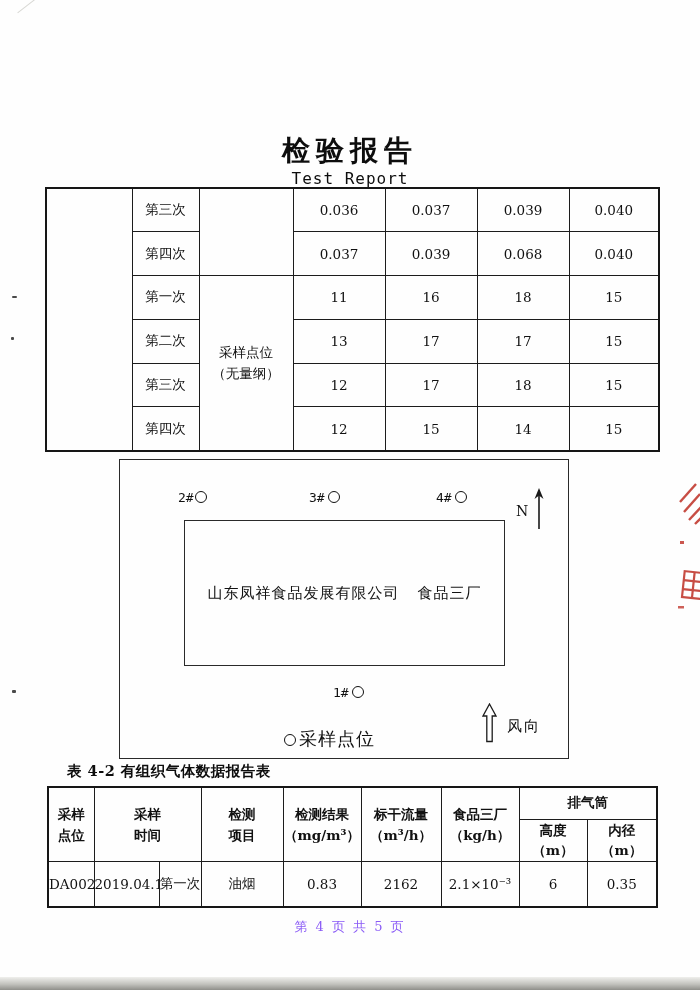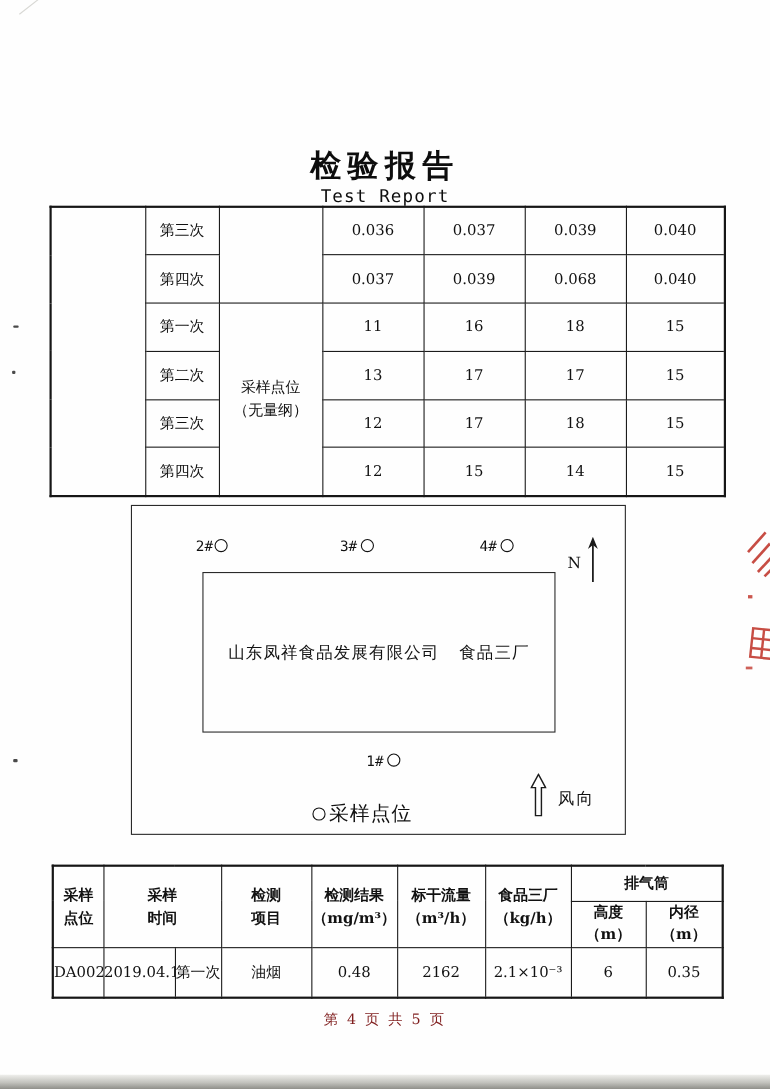--- a/index.html
+++ b/index.html
@@ -60,21 +60,21 @@
   }
   .north { position:absolute; left:396px; top:28px; font-size:14px; }
   .north svg { vertical-align:-14px; margin-left:3px; }
   .legend { position:absolute; left:164px; top:267px; font-size:18px; letter-spacing:1px; }
   .legend .circle { margin:0 3px 0 0; }
   .wind { position:absolute; left:362px; top:243px; font-size:15px; letter-spacing:2px; }
   .wind svg { vertical-align:-12px; margin-right:10px; }
   
   .footer {
     position:absolute; top:918px; left:0; width:100%; text-align:center;
-    font-size:13px; letter-spacing:2px; color:#7f1d1d;
+    font-size:13px; letter-spacing:2px; color:#8b5cf6;
   }
   .seal { position:absolute; right:0; top:480px; width:26px; height:132px; }
   .speck { position:absolute; background:#4a4a4a; border-radius:1px; }
   .speck1 { left:12px; top:296px; width:5px; height:2px; }
   .speck2 { left:11px; top:337px; width:3px; height:3px; }
   .speck3 { left:12px; top:690px; width:4px; height:3px; }
   .corner-fold {
     position:absolute; left:14px; top:2px; width:34px; height:1px;
     background:#d8d8d4; transform:rotate(-38deg);
   }
@@ -180,20 +180,21 @@
       <span class="circle"></span><span>采样点位</span>
     </div>
 
     <div class="wind">
       <svg width="15" height="40" viewBox="0 0 15 40">
         <polygon points="7.5,1 14,13 10.2,13 10.2,38.5 4.8,38.5 4.8,13 1,13" fill="#ffffff" stroke="#1c1c1c" stroke-width="1.3"></polygon>
       </svg><span>风向</span>
     </div>
   </div>
 
+  <div class="caption">表 4-2 有组织气体数据报告表</div>
 
   <table class="t2">
     <colgroup>
       <col style="width:46px">
         <col style="width:65px">
         <col style="width:42px">
       <col style="width:82px">
         <col style="width:78px">
         <col style="width:80px">
       <col style="width:78px">
@@ -220,21 +221,21 @@
       <th class="ml">高度
 （m）</th>
       <th class="ml">内径
 （m）</th>
     </tr>
     <tr class="dr">
       <td>DA002</td>
       <td>2019.04.12</td>
       <td>第一次</td>
       <td>油烟</td>
-      <td>0.48</td>
+      <td>0.83</td>
       <td>2162</td>
       <td>2.1×10⁻³</td>
       <td>6</td>
       <td>0.35</td>
     </tr>
   </tbody>
     </table>
 
   <div class="footer">第 4 页 共 5 页</div>
 

